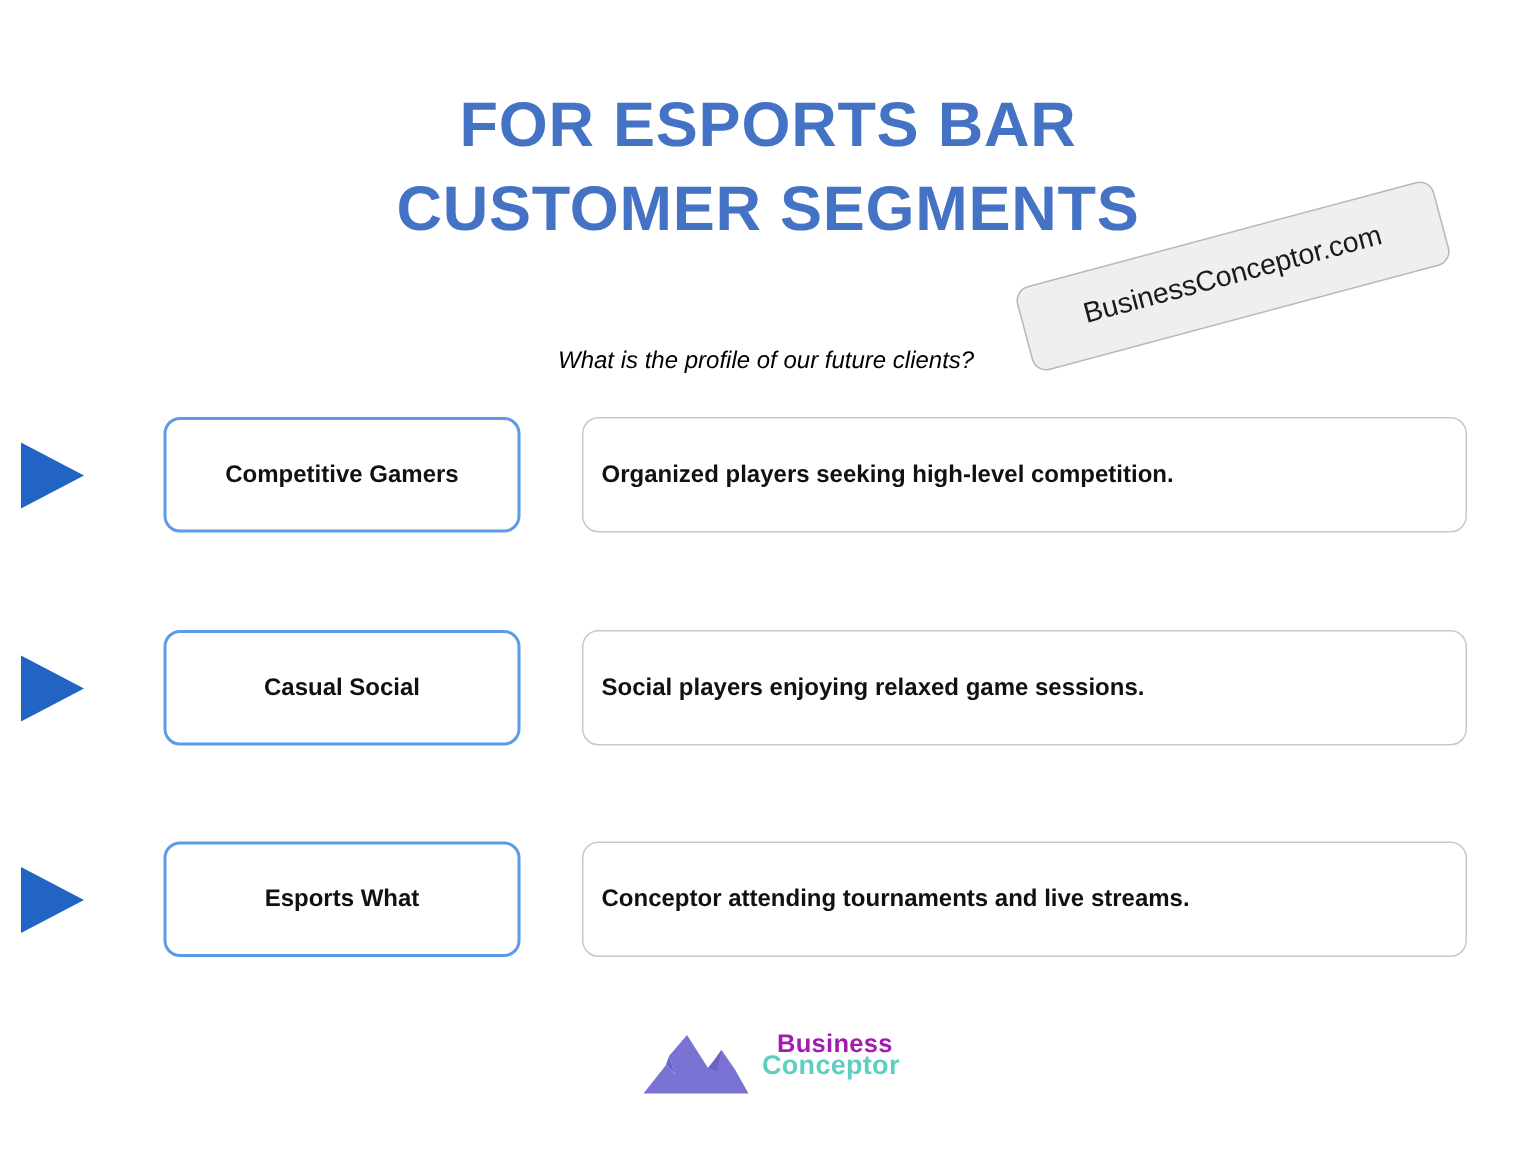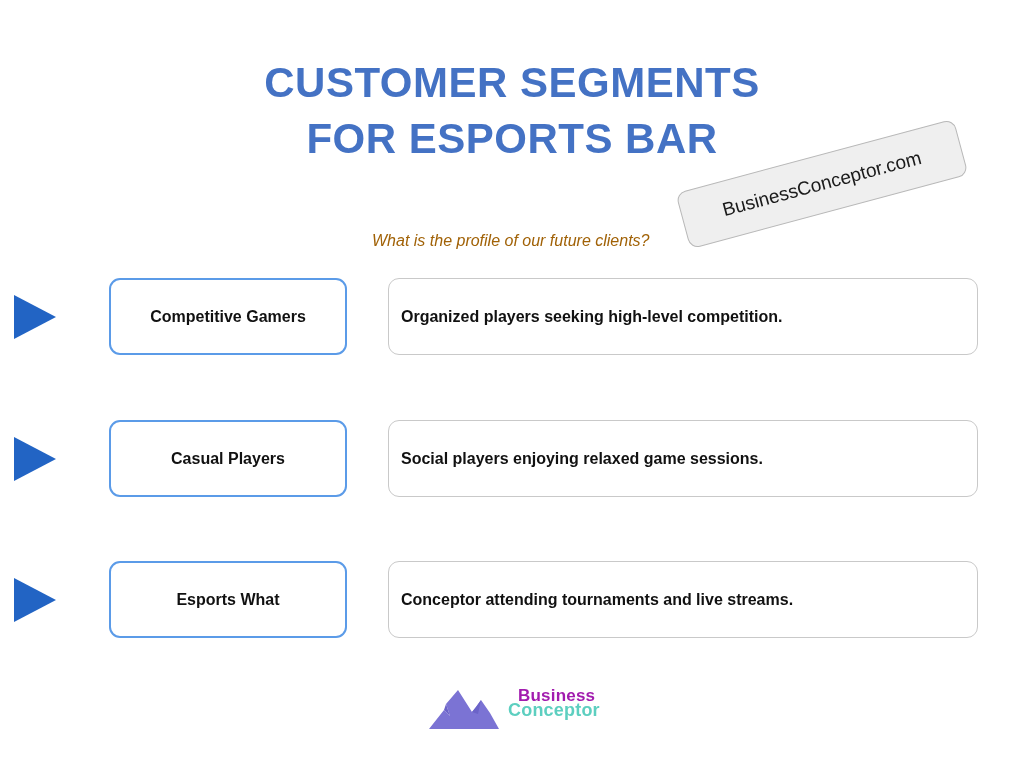--- a/index.html
+++ b/index.html
@@ -40,21 +40,21 @@
   }
 
   
   .subtitle {
     position: absolute;
     left: 372px;
     top: 232px;
     font-family: "Liberation Sans", sans-serif;
     font-style: italic;
     font-size: 16px;
-    color: #a16207;
+    color: #000000;
     white-space: nowrap;
   }
 
   
   .watermark {
     position: absolute;
     left: 678px;
     top: 155px;
     width: 288px;
     height: 58px;
@@ -183,22 +183,22 @@
     letter-spacing: 0.2px;
     margin-left: 20px;
   }
 </style>
 </head>
 <body>
 
 <div class="slide">
 
   <div class="title-block">
+    <div class="title-line">FOR ESPORTS BAR</div>
     <div class="title-line">CUSTOMER SEGMENTS</div>
-    <div class="title-line">FOR ESPORTS BAR</div>
   </div>
 
   <div class="subtitle">What is the profile of our future clients?</div>
 
   <div class="watermark">
     <span class="watermark-text">BusinessConceptor.com</span>
   </div>
 
   <div class="row row-1">
     <div class="arrow-icon"></div>
@@ -206,21 +206,21 @@
       <span class="label-text">Competitive Gamers</span>
     </div>
     <div class="desc-box">
       <span class="desc-text">Organized players seeking high-level competition.</span>
     </div>
   </div>
 
   <div class="row row-2">
     <div class="arrow-icon"></div>
     <div class="label-box">
-      <span class="label-text">Casual Players</span>
+      <span class="label-text">Casual Social</span>
     </div>
     <div class="desc-box">
       <span class="desc-text">Social players enjoying relaxed game sessions.</span>
     </div>
   </div>
 
   <div class="row row-3">
     <div class="arrow-icon"></div>
     <div class="label-box">
       <span class="label-text">Esports What</span>

